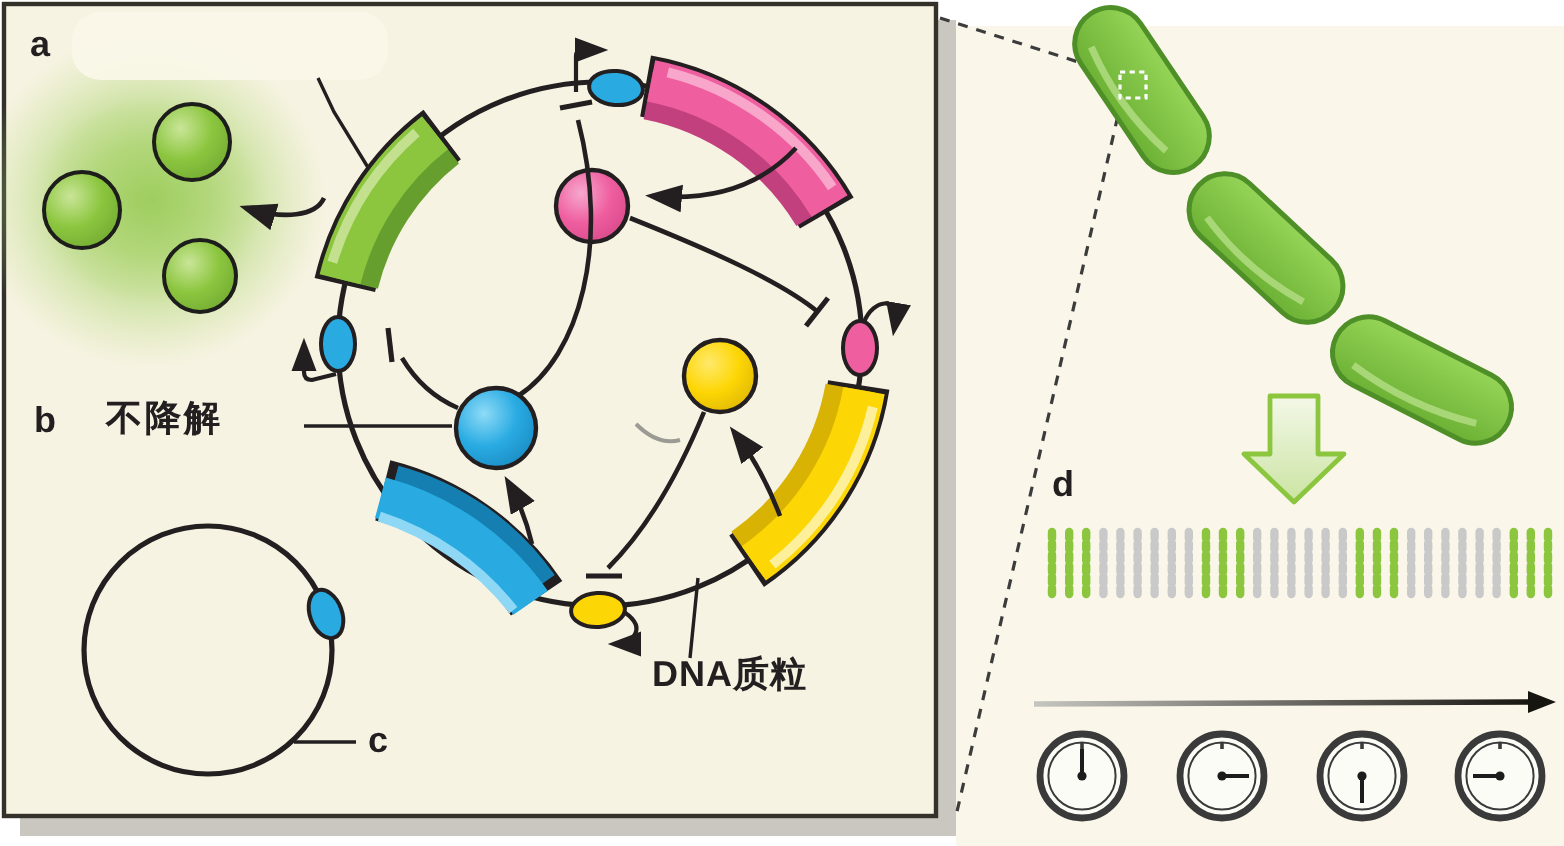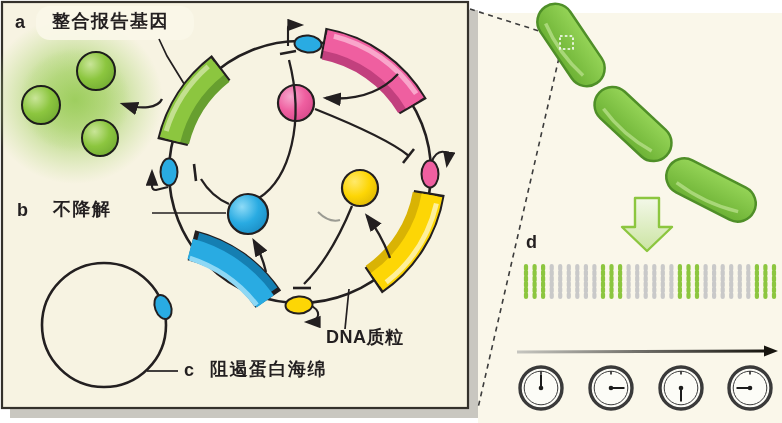--- a/index.html
+++ b/index.html
@@ -242,25 +242,23 @@
           <circle r="21" fill="#fcfcf7" stroke="#3a3a3a" stroke-width="3.4"></circle>
           <circle r="16.8" fill="none" stroke="#3a3a3a" stroke-width="1"></circle>
           <line x1="0" y1="-17" x2="0" y2="-13.5" stroke="#3a3a3a" stroke-width="1.8"></line>
           <line x1="0" y1="2" x2="0" y2="-13.5" stroke="#1c1c1c" stroke-width="2" transform="rotate(270)"></line>
           <circle r="2.3" fill="#1c1c1c"></circle>
         </g>
       </g>
 </svg>
 
 <div class="lbl" style="left:15px;top:13px;">a</div>
-<div class="lbl cjk" style="left:52px;top:12px;">整合报告基因</div>
 
 <div class="lbl" style="left:17px;top:201px;">b</div>
 <div class="lbl cjk" style="left:53px;top:200px;text-align:center;">不降解</div>
 
 <div class="lbl" style="left:184px;top:361px;">c</div>
-<div class="lbl cjk" style="left:210px;top:360px;">阻遏蛋白海绵</div>
 
 <div class="lbl" style="left:326px;top:328px;letter-spacing:0.5px;">DNA质粒</div>
 
 <div class="lbl" style="left:526px;top:233px;">d</div>
 
 </div>
 
 </body></html>

